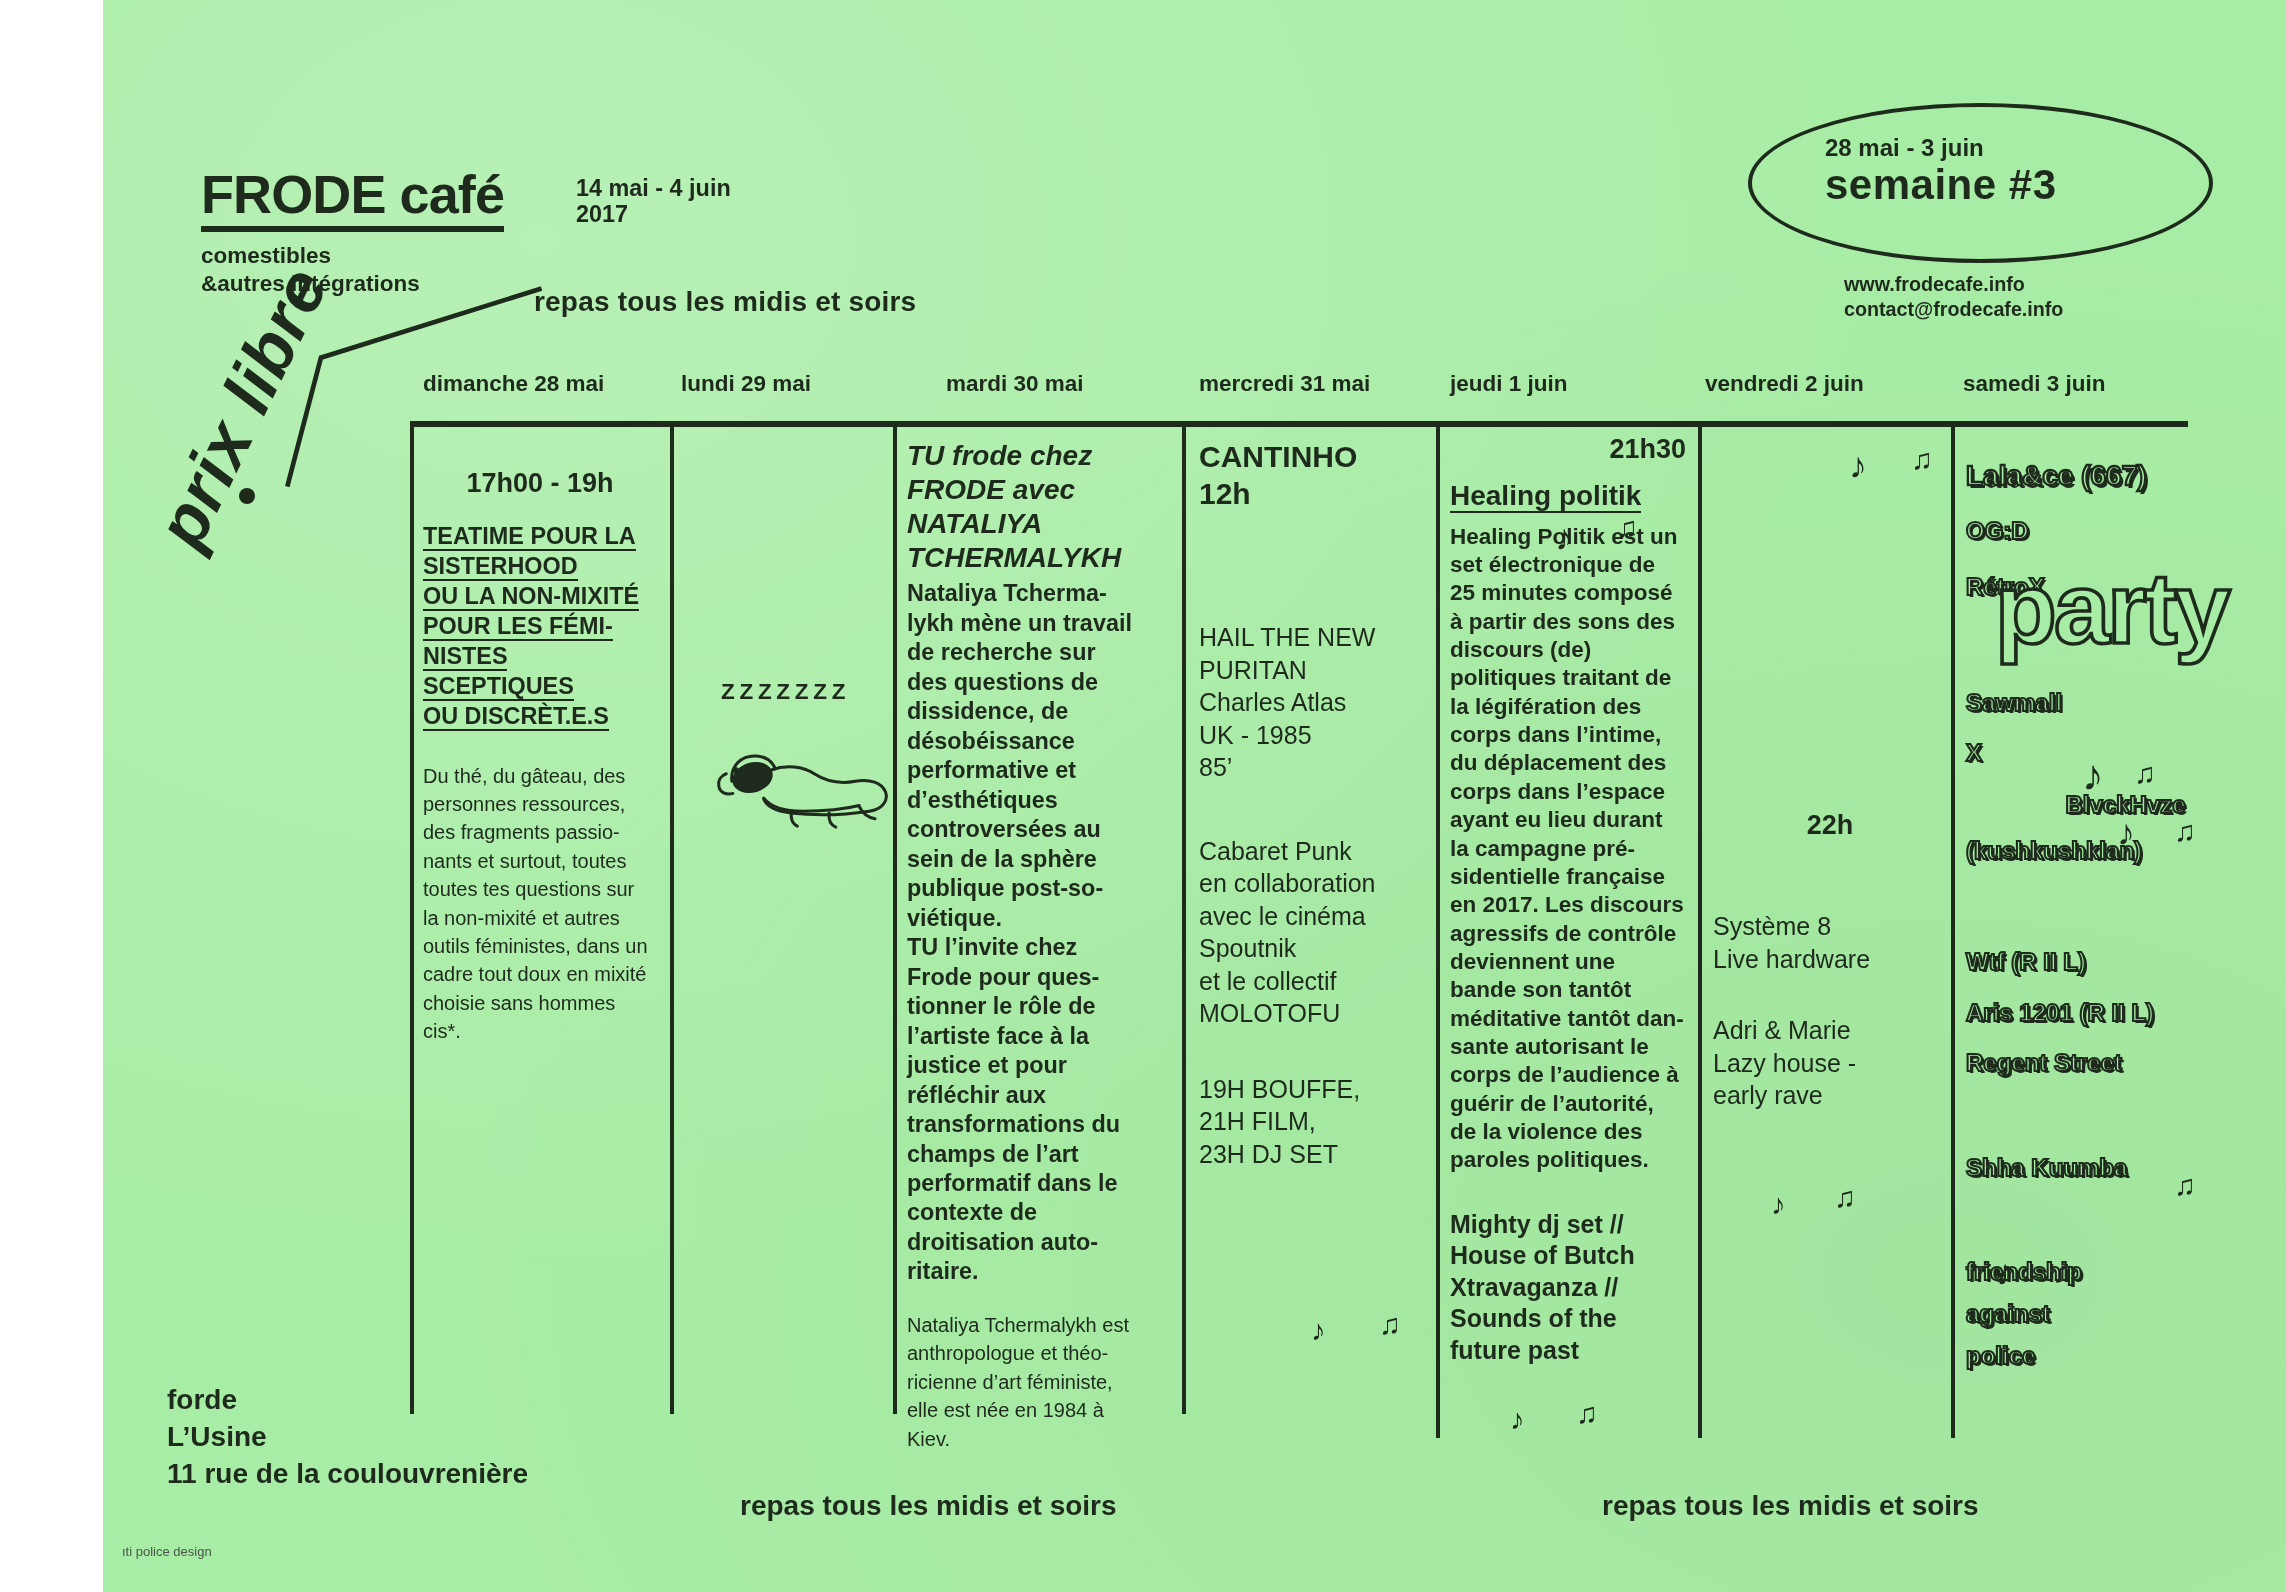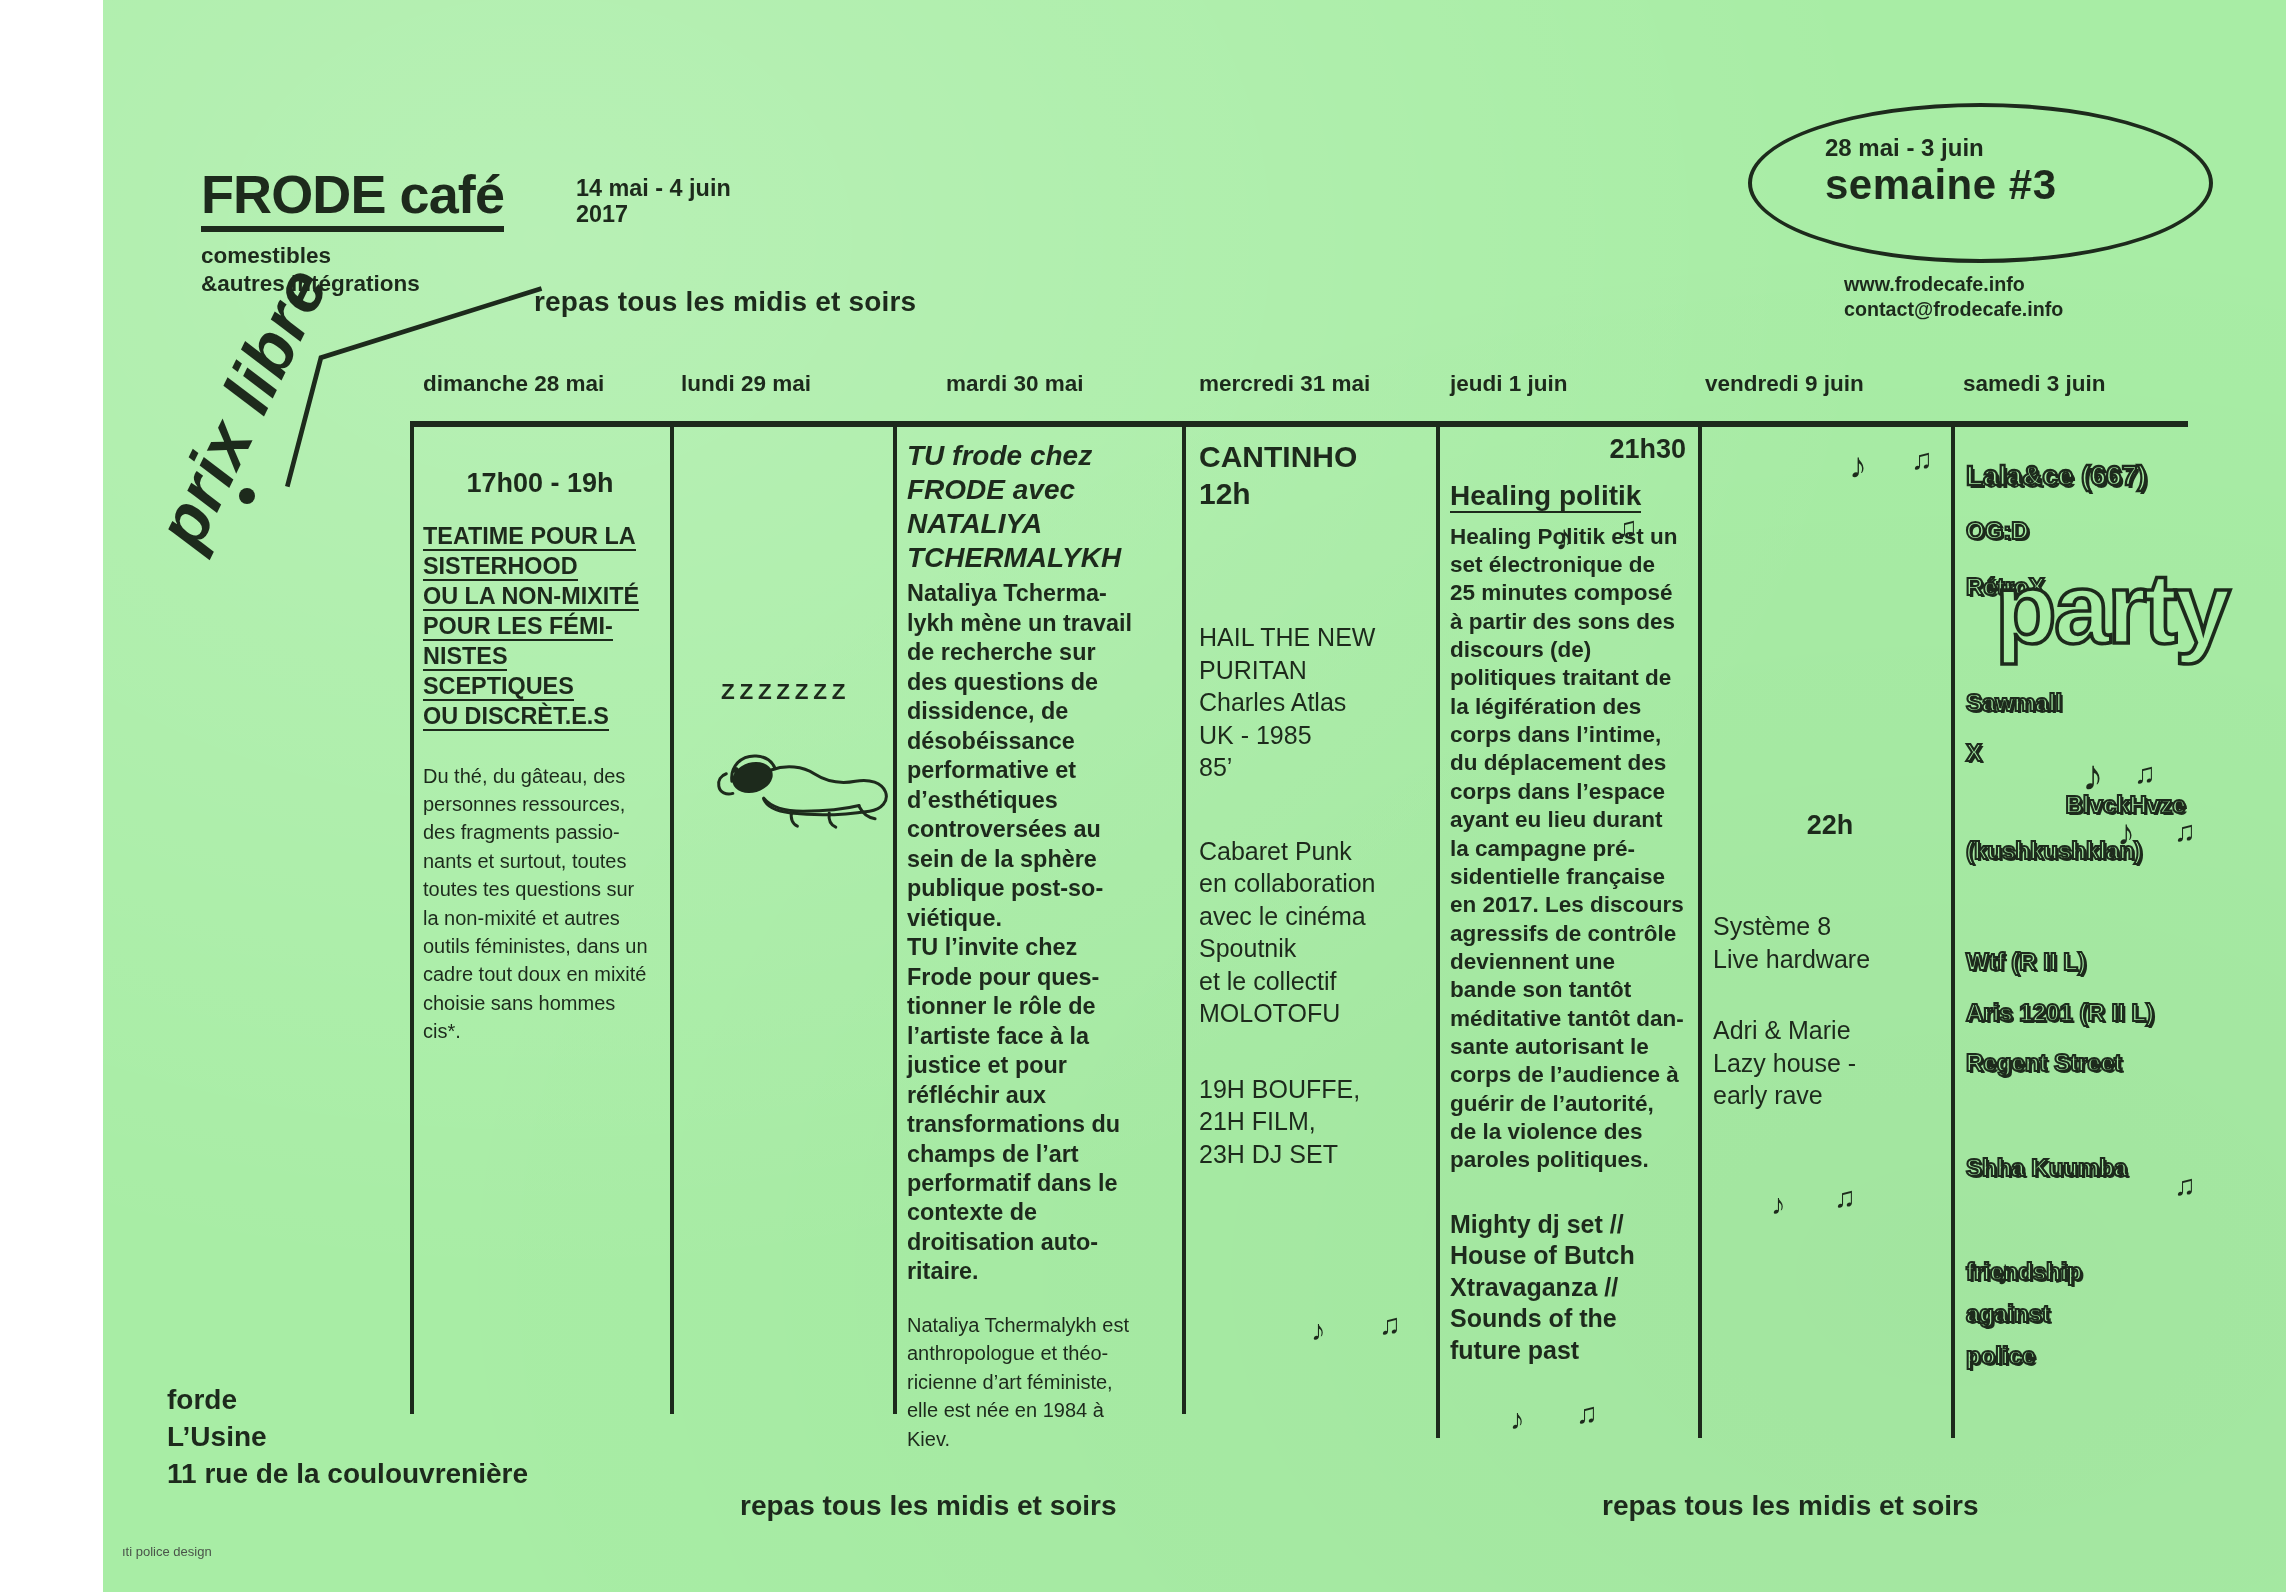--- a/index.html
+++ b/index.html
@@ -171,21 +171,21 @@
 
   <div class="dot"></div>
   <div class="prixlibre">prix libre</div>
 
   <div class="daynames">
     <div class="dayname" style="left:423px">dimanche 28 mai</div>
     <div class="dayname" style="left:681px">lundi 29 mai</div>
     <div class="dayname" style="left:946px">mardi 30 mai</div>
     <div class="dayname" style="left:1199px">mercredi 31 mai</div>
     <div class="dayname" style="left:1450px">jeudi 1 juin</div>
-    <div class="dayname" style="left:1705px">vendredi 9 juin</div>
+    <div class="dayname" style="left:1705px">vendredi 2 juin</div>
     <div class="dayname" style="left:1963px">samedi 3 juin</div>
   </div>
 
   <div class="grid-top"></div>
   <div class="vline" style="left:410px;  height:993px;"></div>
   <div class="vline" style="left:670px;  height:993px;"></div>
   <div class="vline" style="left:893px;  height:993px;"></div>
   <div class="vline" style="left:1182px; height:993px;"></div>
   <div class="vline" style="left:1436px; height:1017px;"></div>
   <div class="vline" style="left:1698px; height:1017px;"></div>

